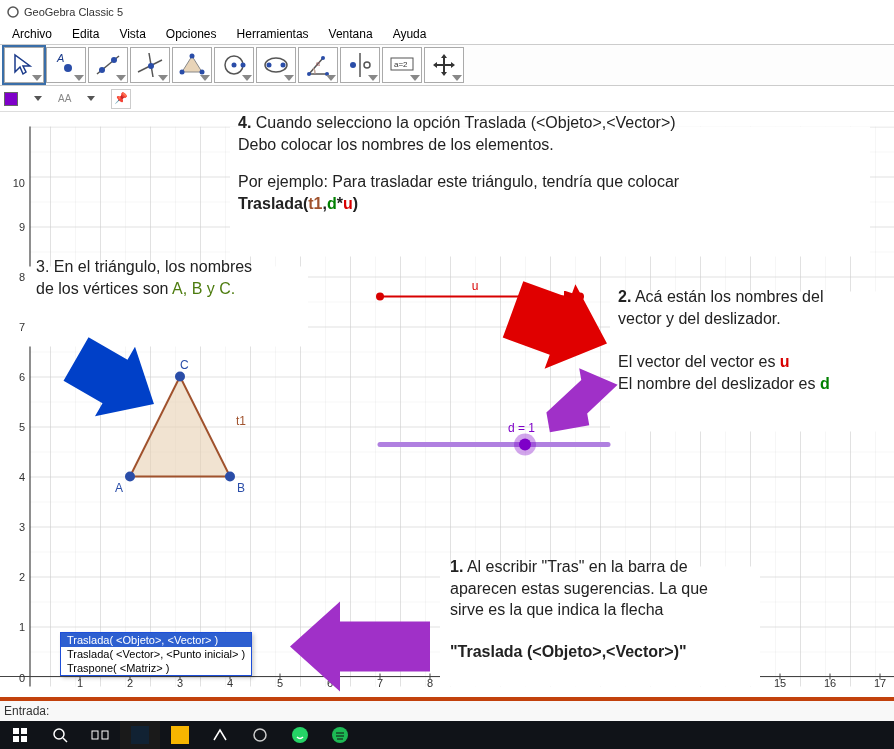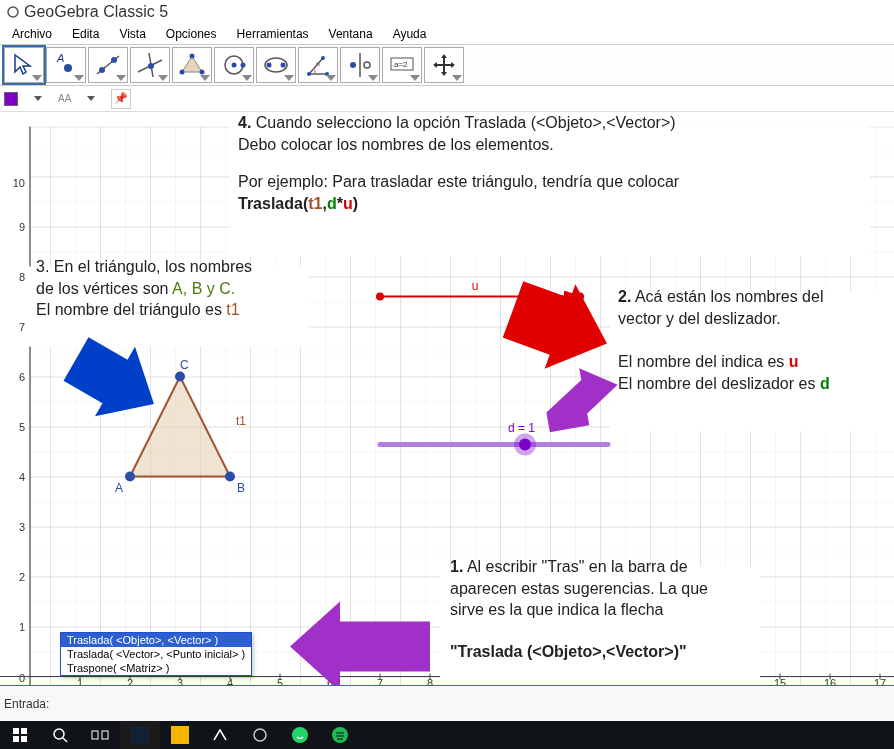--- a/index.html
+++ b/index.html
@@ -1,19 +1,19 @@
 <!DOCTYPE html>
 <html><head>
 <meta charset="utf-8">
 <style>
   * { box-sizing: border-box; margin: 0; padding: 0; font-family: "Segoe UI", Arial, sans-serif; }
   body { width: 894px; height: 749px; background: #fff; overflow: hidden; position: relative; }
 
   
-  .titlebar { height: 24px; display: flex; align-items: center; padding: 1px 6px; font-size: 16px; color: #333; }
+  .titlebar { height: 24px; display: flex; align-items: center; padding: 1px 6px; font-size: 11px; color: #333; }
   .titlebar svg { margin-right: 4px; }
 
   
   .menubar { height: 20px; display: flex; align-items: center; padding: 0 6px; font-size: 12px; gap: 8px; }
   .menubar span { padding: 1px 6px; cursor: default; }
 
   
   .toolbar { height: 42px; border-top: 1px solid #ccc; border-bottom: 1px solid #ccc; background: #fdfdfd; display: flex; align-items: center; padding: 2px 4px; gap: 2px; }
   .tool { width: 40px; height: 36px; border: 1px solid #aaa; background: #fff; position: relative; display: flex; align-items: center; justify-content: center; }
   .tool.selected { outline: 2px solid #3a6ea8; }
@@ -25,21 +25,21 @@
   .colorbox { width: 14px; height: 14px; background: #7e00c8; border: 1px solid #666; }
   .drop-small { width: 0; height: 0; border-left: 4px solid transparent; border-right: 4px solid transparent; border-top: 5px solid #555; margin: 0 4px; }
   .style-label { color: #888; font-size: 10px; }
   .pinbtn { width: 20px; height: 20px; border: 1px solid #ccc; display: flex; align-items: center; justify-content: center; color: #999; font-size: 11px; }
 
   
   .graphics { position: absolute; left: 0; right: 0; top: 112px; bottom: 48px; background: #fff; }
   .graphics svg { width: 100%; height: 100%; }
 
   
-  .inputbar { position: absolute; left: 0; right: 0; bottom: 28px; height: 36px; display: flex; align-items: center; font-size: 12px; border-top: 1px solid #c2410c; background: #f8f8f8; }
+  .inputbar { position: absolute; left: 0; right: 0; bottom: 28px; height: 24px; display: flex; align-items: center; font-size: 12px; border-top: 4px solid #c2410c; background: #f8f8f8; }
   .inputbar .lbl { padding: 0 4px; color: #333; }
   .inputbar input { flex: 1; border: 1px solid #aaa; padding: 0 4px; font-size: 12px; font-style: italic; color: #888; height: 16px; }
 
   
   .taskbar { position: absolute; left: 0; right: 0; bottom: 0; height: 28px; background: #101318; display: flex; align-items: center; }
   .tbicon { width: 40px; height: 28px; display: flex; align-items: center; justify-content: center; color: #fff; font-size: 14px; }
 
   
   .popup { position: absolute; border: 1px solid #1d4ed8; background: #fff; font-size: 11px; box-shadow: 2px 2px 4px rgba(0,0,0,0.2); }
   .popup div { padding: 1px 6px; white-space: nowrap; }
@@ -291,28 +291,27 @@
   <div style="height:16px"></div>
   <div>Por ejemplo: Para trasladar este triángulo, tendría que colocar</div>
   <div>
     <b>Traslada(</b><span class="t1">t1</span><b>,</b><span class="d">d</span><b>*</b><span class="red">u</span><b>)</b>
   </div>
 </div>
 
 <div class="ann" style="left:36px; top:256px; width:280px;">
   <div>3. En el triángulo, los nombres</div>
   <div><span>de los vértices son </span><span class="blue">A, B y C.</span></div>
-  <div><span>El nombre del triángulo es </span><span class="brown">t1</span></div>
 </div>
 
 <div class="ann" style="left:618px; top:286px; width:276px;">
   <div><b>2.</b><span> Acá están los nombres del</span></div>
   <div>vector y del deslizador.</div>
   <div style="height:22px"></div>
-  <div><span>El nombre del indica es </span><span class="red">u</span></div>
+  <div><span>El vector del vector es </span><span class="red">u</span></div>
   <div><span>El nombre del deslizador es </span><span class="d">d</span></div>
 </div>
 
 <div class="ann" style="left:450px; top:556px; width:310px;">
   <div><b>1.</b><span> Al escribir "Tras" en la barra de</span></div>
   <div>aparecen estas sugerencias. La que</div>
   <div>sirve es la que indica la flecha</div>
   <div style="height:20px"></div>
   <div><b>"Traslada (&lt;Objeto&gt;,&lt;Vector&gt;)"</b></div>
 </div>

